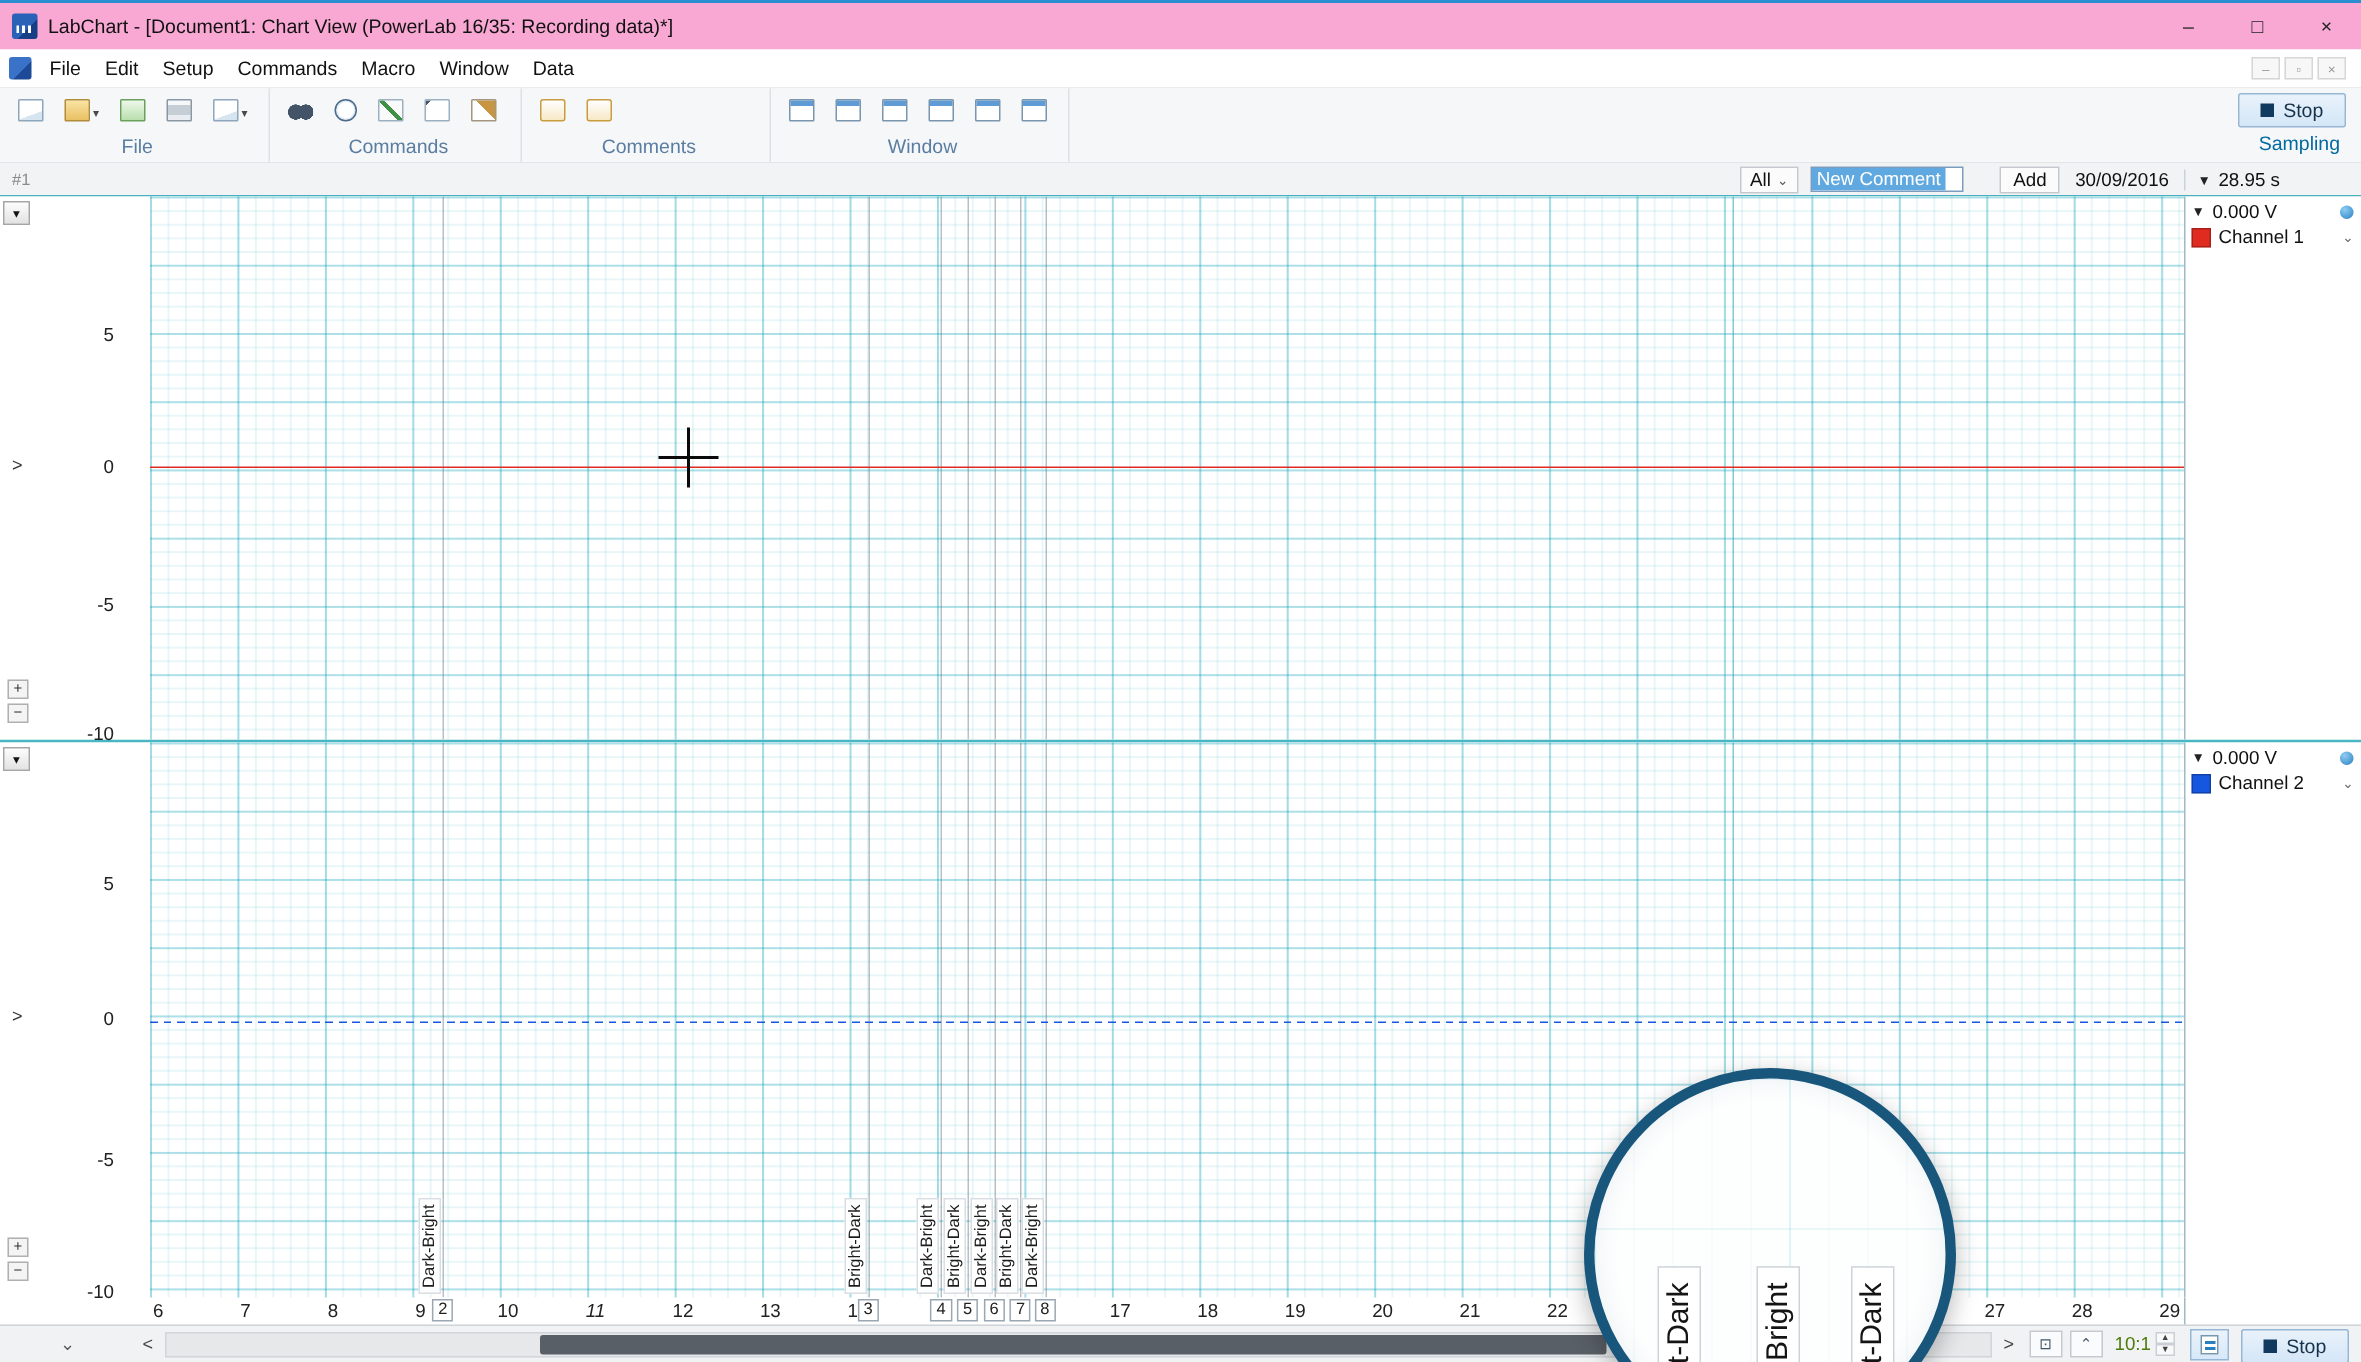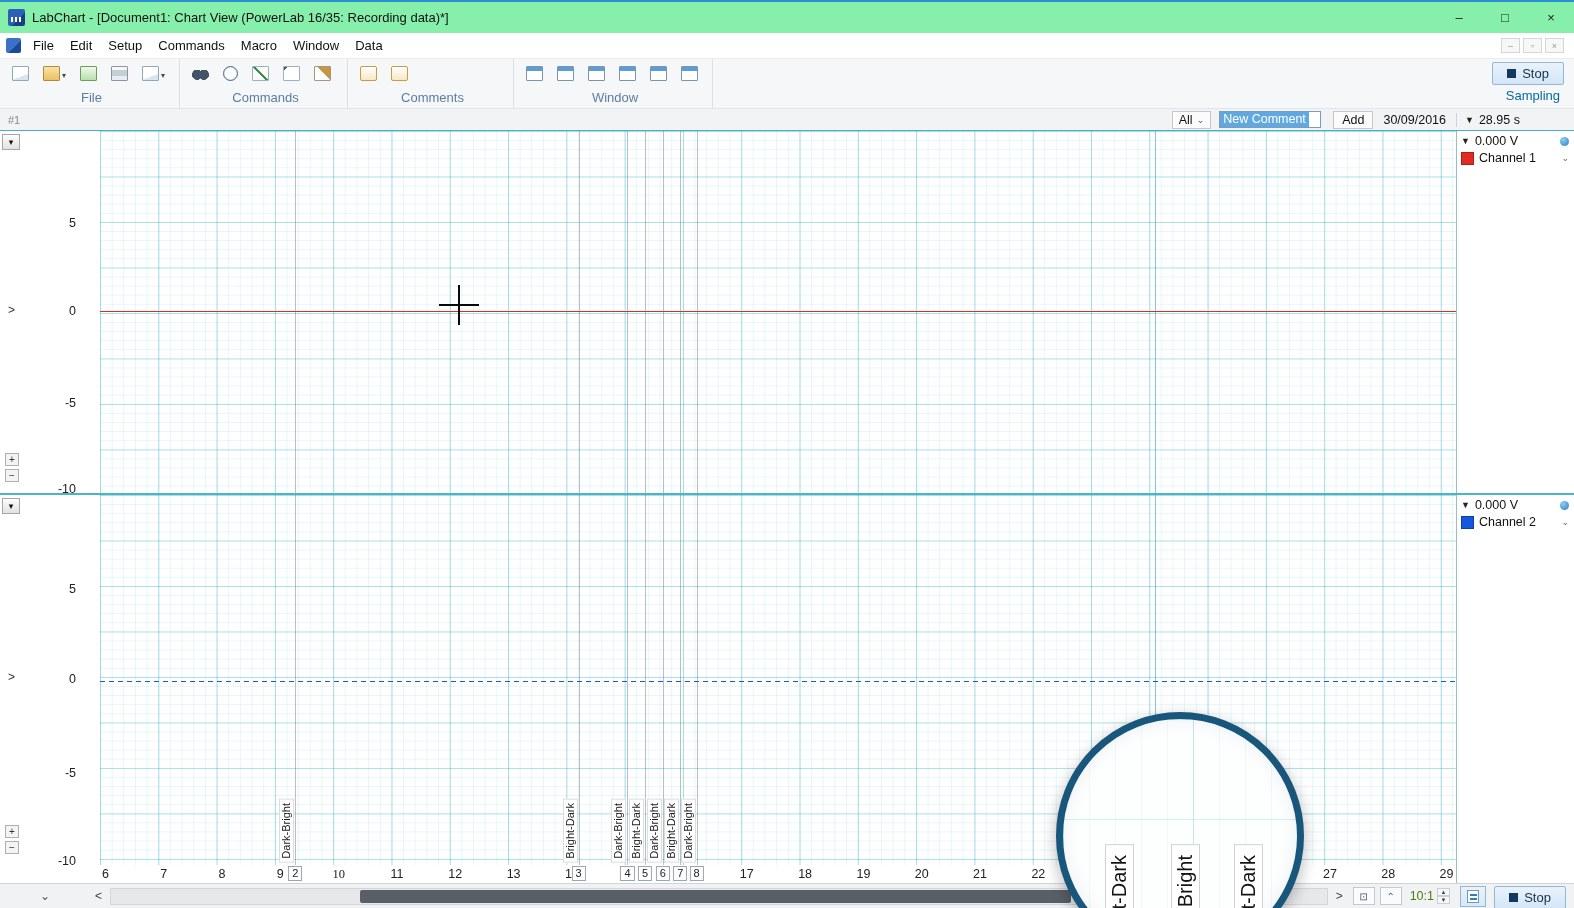--- a/index.html
+++ b/index.html
@@ -1,21 +1,21 @@
 <!DOCTYPE html>
 <html><head>
 <meta charset="utf-8">
 <style>
   *{margin:0;padding:0;box-sizing:border-box;}
   html,body{width:1574px;height:908px;overflow:hidden;}
   body{font-family:"Liberation Sans",sans-serif;background:#fff;color:#111;font-size:13px;}
   .app{position:relative;width:1574px;height:908px;background:#fff;border-top:2px solid #2a8fd0;overflow:hidden;}
 
   
-  .titlebar{height:31px;display:flex;align-items:center;padding-left:8px;background:#86efac;}
+  .titlebar{height:31px;display:flex;align-items:center;padding-left:8px;background:#f9a8d4;}
   .app-icon{width:17px;height:17px;border-radius:2px;background:linear-gradient(135deg,#2a62b8 60%,#173f86 60%);position:relative;flex:none;}
   .app-icon::before{content:"";position:absolute;left:3px;top:8px;width:11px;height:5px;
     background:linear-gradient(to right,#fff 0 2px,transparent 2px 4px,#fff 4px 6px,transparent 6px 8px,#fff 8px 10px,transparent 10px);}
   .title{margin-left:7px;font-size:13px;white-space:nowrap;}
   .win-controls{margin-left:auto;display:flex;height:31px;}
   .win-btn{width:46px;height:31px;display:flex;align-items:center;justify-content:center;font-size:13px;color:#222;}
 
   
   .menubar{height:26px;display:flex;align-items:center;padding-left:6px;background:#fff;border-bottom:1px solid #ececec;}
   .doc-icon{width:15px;height:15px;background:linear-gradient(135deg,#3a72c8 60%,#1d4a96 60%);border-radius:2px;margin-right:4px;flex:none;}
@@ -61,21 +61,21 @@
     background:linear-gradient(#e9f2fb,#d4e6f7);border:1px solid #96b6d6;border-radius:2px;font-size:13px;color:#16324a;}
   .stop-square{width:9px;height:9px;background:#123a5e;margin-right:6px;flex:none;}
   .sampling-label{height:20px;display:flex;align-items:center;font-size:13px;color:#0369a1;padding-right:4px;}
 
   
   .comment-bar{height:22px;display:flex;align-items:center;background:#f2f3f4;border-bottom:1px solid #49b0bf;font-size:12.5px;}
   .block-label{margin-left:8px;color:#8a8a8a;font-size:11px;}
   .cb-right{margin-left:auto;display:flex;align-items:center;}
   .cb-filter{display:flex;align-items:center;padding:1px 6px;border:1px solid #c3c9cf;background:#fbfbfb;margin-right:8px;}
   .cb-filter::after{content:"⌄";font-size:9px;margin-left:4px;color:#555;}
-  .cb-input{width:102px;height:17px;border:1px solid #7a9cbf;background:#fff;display:flex;align-items:center;margin-right:12px;overflow:hidden;}
+  .cb-input{width:102px;height:17px;border:1px solid #7a9cbf;background:#fff;display:flex;align-items:center;margin-right:24px;overflow:hidden;}
   .cb-input span{background:#5fa8e0;color:#fff;padding:0 3px;line-height:15px;white-space:nowrap;}
   .cb-add{padding:1px 8px;border:1px solid #c3c9cf;background:#fbfbfb;margin-right:10px;}
   .cb-date{margin-right:10px;}
   .cb-time{width:118px;border-left:1px solid #c9d3da;display:flex;align-items:center;padding-left:8px;}
   .tri{font-size:9px;color:#222;margin-right:5px;}
 
   
   .chart{position:relative;}
   .channel{display:flex;position:relative;}
   .ch1{height:364px;border-bottom:2px solid #49b6c4;}
@@ -370,22 +370,22 @@
       </div>
     </div>
 
     <div class="xaxis-row">
       <div class="xaxis-left"></div>
       <div class="xaxis">
           <span class="xtick" style="left: 0.4%;">6</span>
           <span class="xtick" style="left: 4.7%;">7</span>
           <span class="xtick" style="left: 9%;">8</span>
           <span class="xtick" style="left: 13.3%;">9</span>
-          <span class="xtick" style="left: 17.6%; font-family: Liberation Serif, serif;">10</span>
-          <span class="xtick" style="left: 21.9%;">11</span>
+          <span class="xtick" style="left: 17.6%;">10</span>
+          <span class="xtick" style="left: 21.9%; font-style: italic;">11</span>
           <span class="xtick" style="left: 26.2%;">12</span>
           <span class="xtick" style="left: 30.5%;">13</span>
           <span class="xtick" style="left: 34.8%;">14</span>
           <span class="xtick" style="left: 47.7%;">17</span>
           <span class="xtick" style="left: 52%;">18</span>
           <span class="xtick" style="left: 56.3%;">19</span>
           <span class="xtick" style="left: 60.6%;">20</span>
           <span class="xtick" style="left: 64.9%;">21</span>
           <span class="xtick" style="left: 69.2%;">22</span>
           <span class="xtick" style="left: 90.7%;">27</span>

